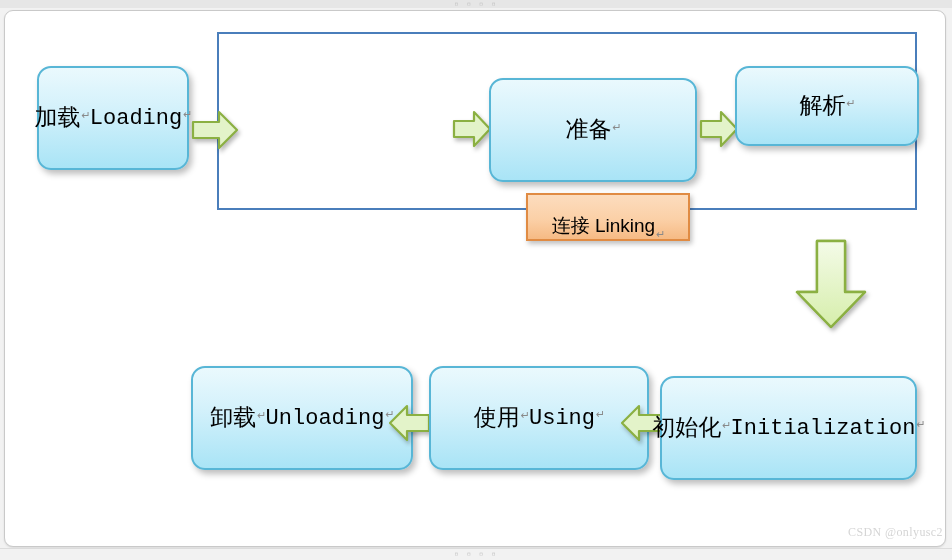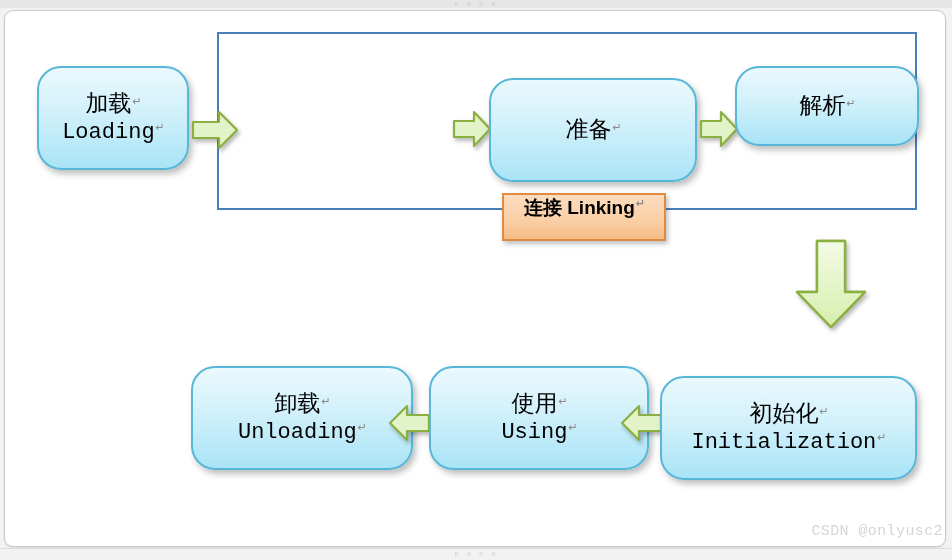--- a/index.html
+++ b/index.html
@@ -67,25 +67,25 @@
     border: 2px solid #4a7ebb;
     background: transparent;
     box-sizing: border-box;
   }
 
   
   .phase-box {
     position: absolute;
     box-sizing: border-box;
     border: 2px solid #58b6d6;
-    border-radius: 24px;
+    border-radius: 14px;
     background: linear-gradient(to bottom, #eaf9fd 0%, #d3f1fb 42%, #a9e4f6 100%);
     box-shadow: 3px 4px 6px rgba(0,0,0,0.26);
     display: flex;
-    flex-direction: column;
+    flex-direction: row;
     align-items: center;
     justify-content: center;
     color: #000000;
     text-align: center;
     line-height: 1.18;
   }
   .phase-box .cn {
     font-family: "Liberation Serif", "DejaVu Serif", serif;
     font-size: 23px;
     white-space: nowrap;
@@ -102,51 +102,51 @@
     color: #8a8a8a;
     vertical-align: super;
     position: relative;
     top: 2px;
     left: 1px;
   }
 
   
   #linking-label {
     position: absolute;
-    left: 497px;
+    left: 521px;
     top: 182px;
     width: 164px;
     height: 48px;
     box-sizing: border-box;
     border: 2px solid #e08b43;
     background: linear-gradient(to bottom, #fcdcbe 0%, #fbd0a7 55%, #f6ba84 100%);
     box-shadow: 2px 3px 5px rgba(0,0,0,0.25);
     display: flex;
-    align-items: flex-start;
+    align-items: flex-end;
     justify-content: center;
     font-family: "Liberation Sans", "DejaVu Sans", sans-serif;
-    font-weight: bold;
+    font-weight: normal;
     font-size: 19px;
     color: #000000;
     white-space: nowrap;
   }
 
   
   .arrow {
     position: absolute;
     filter: drop-shadow(2px 3px 2px rgba(0,0,0,0.28));
   }
 
   
   #watermark {
     position: absolute;
     right: 2px;
     bottom: 6px;
-    font-family: Liberation Mono, monospace;
-    font-size: 15px;
+    font-family: Liberation Serif, serif;
+    font-size: 12px;
     color: #d5d5d5;
     white-space: nowrap;
     letter-spacing: 0.4px;
   }
 </style>
 </head>
 <body>
 
 <div id="screen">
 

